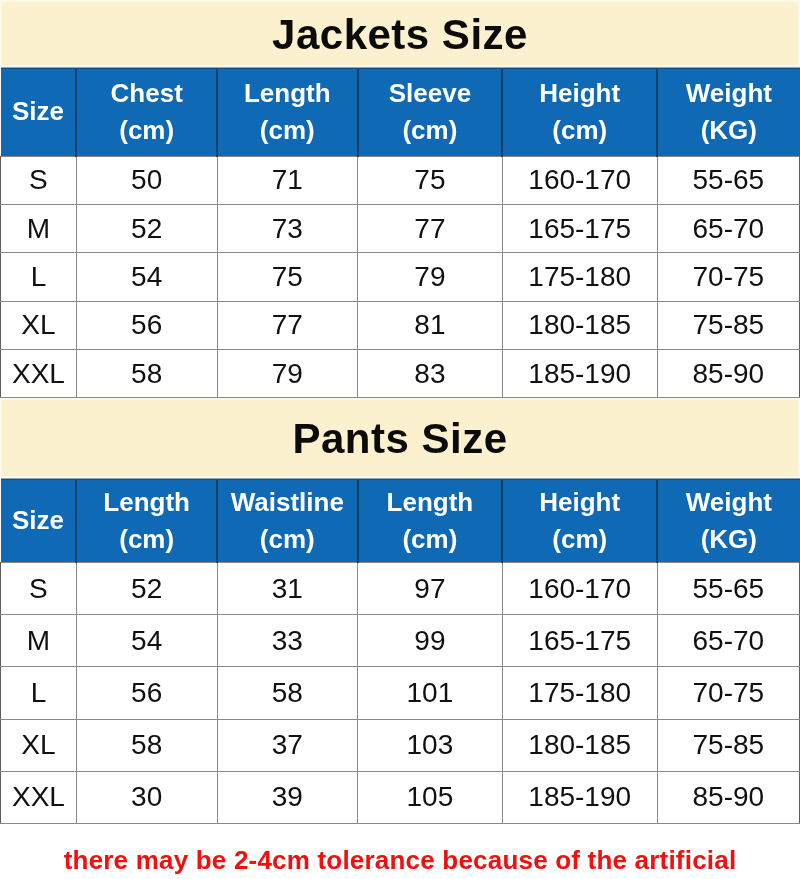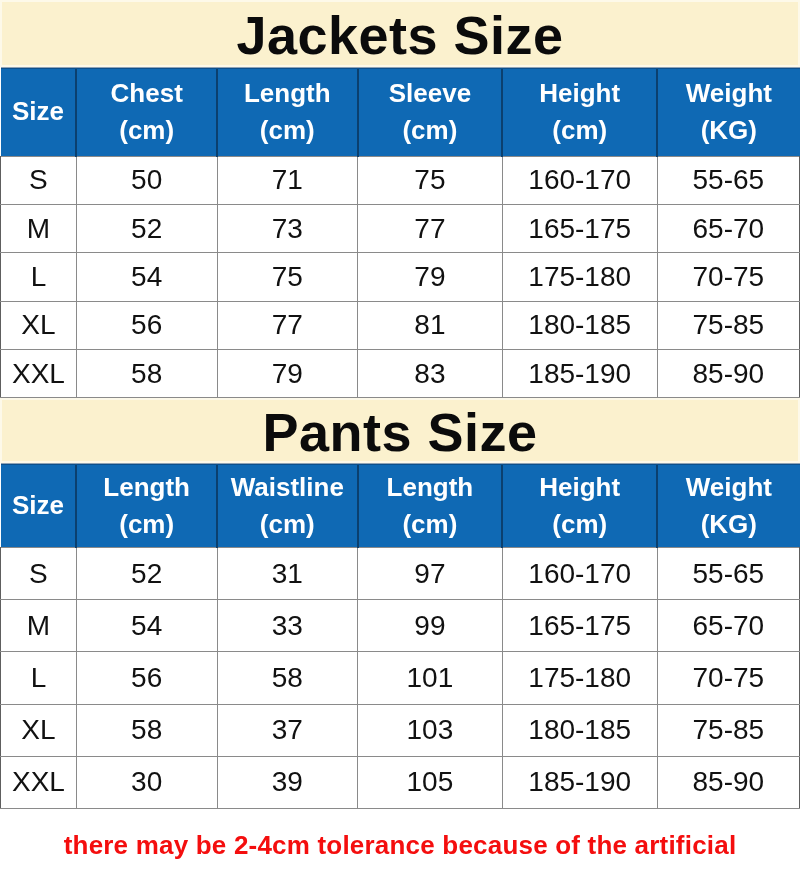--- a/index.html
+++ b/index.html
@@ -17,24 +17,24 @@
   }
   
   .banner {
     background: var(--banner-bg, #FBF1CE);
     display: flex;
     align-items: center;
     justify-content: center;
     box-shadow: inset 0 0 0 2px rgba(255,255,255,0.55);
   }
   .banner-jackets { height: 67px; }
-  .banner-pants  { height: 65px; }
+  .banner-pants  { height: 80px; }
   .banner h1 {
     margin: 0;
-    font-size: 54px;
+    font-size: 42px;
     font-weight: bold;
     color: #0b0b0b;
     letter-spacing: 0.5px;
     line-height: 1;
     padding-top: 2px;
   }
   
   table {
     width: 100%;
     border-collapse: collapse;

